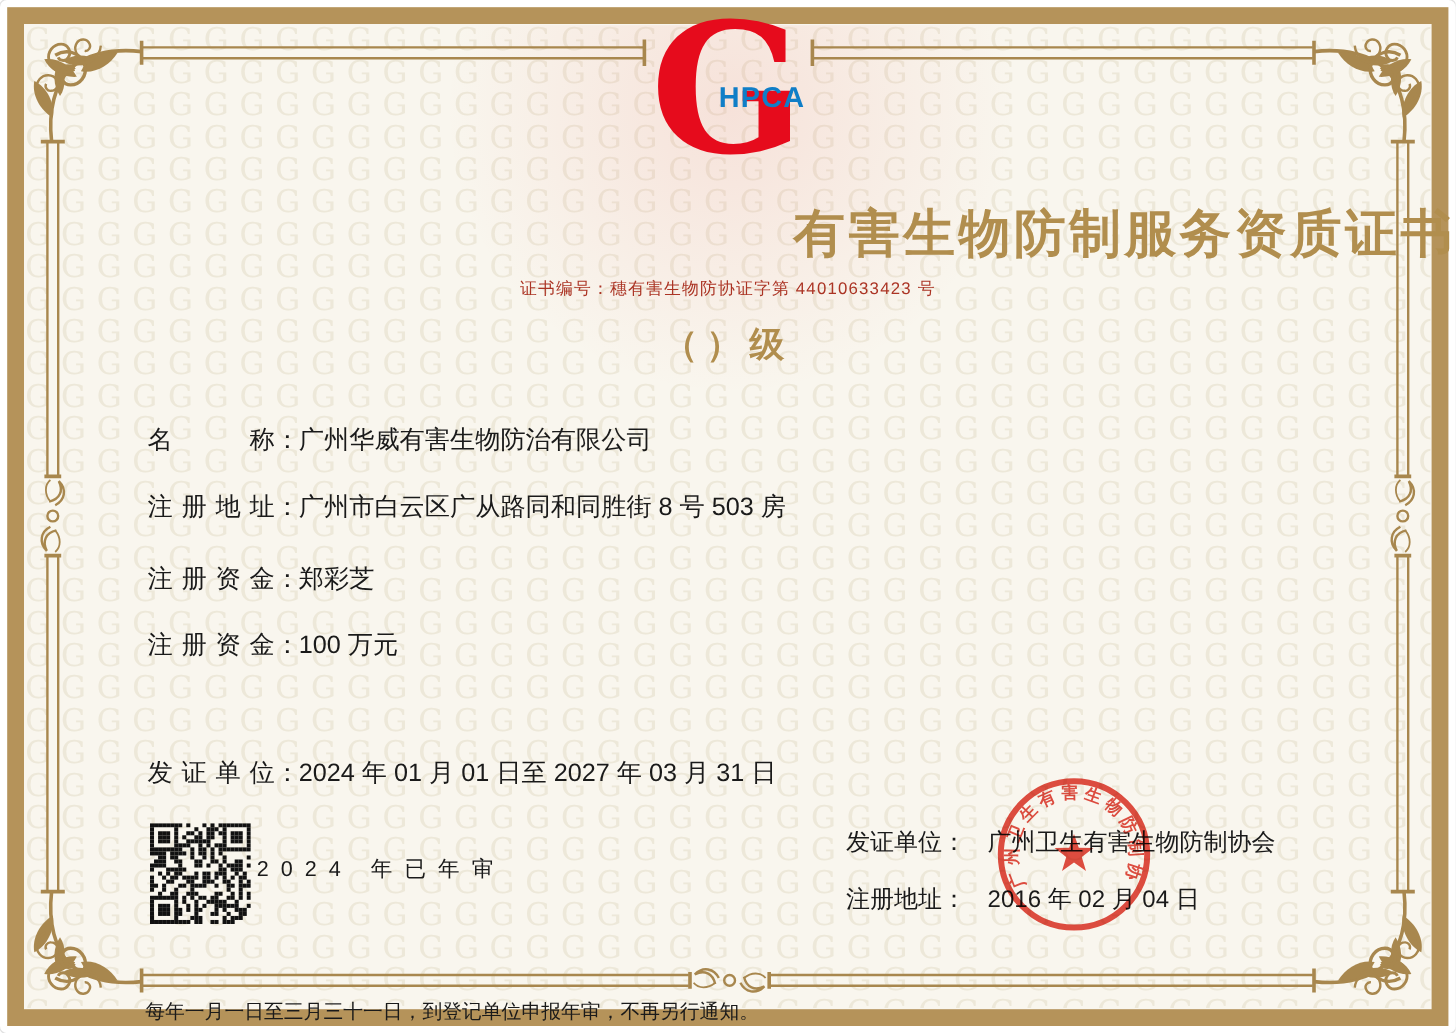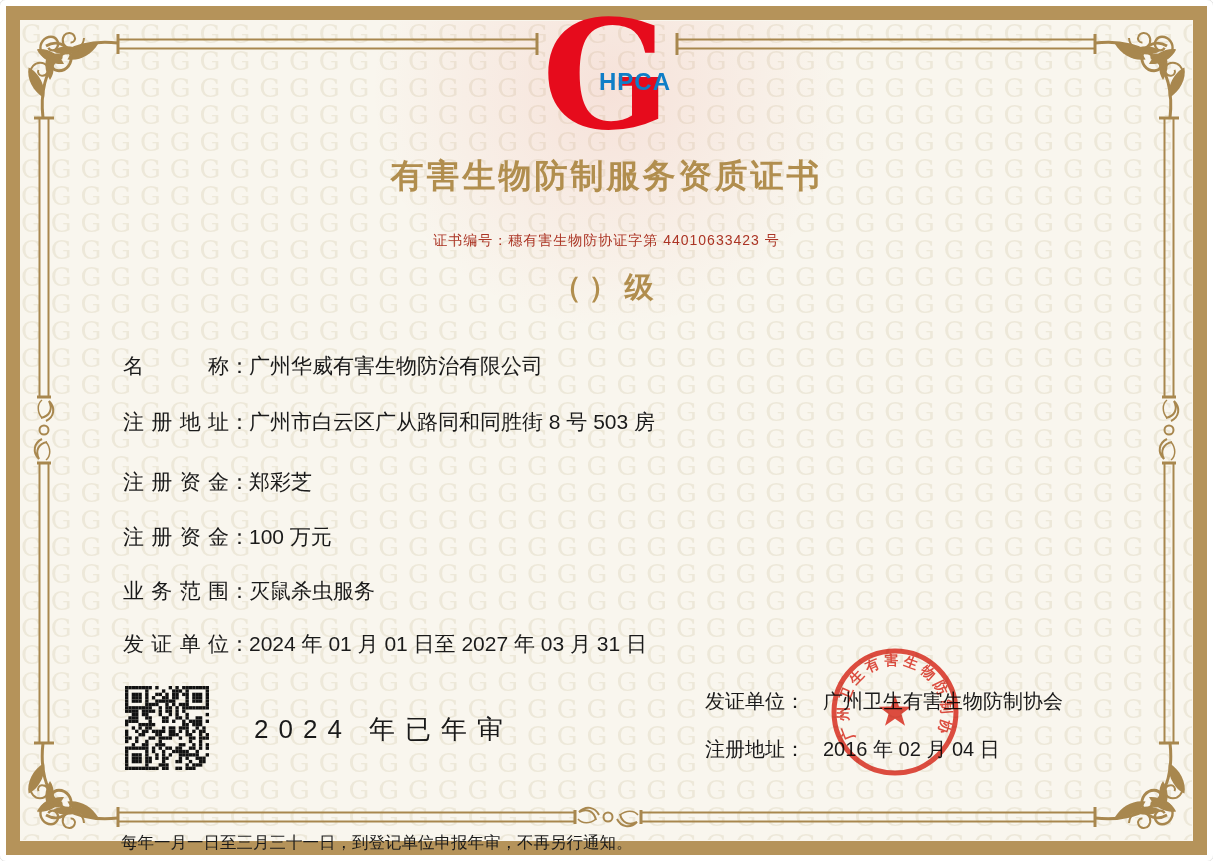--- a/index.html
+++ b/index.html
@@ -18,33 +18,33 @@
     background:radial-gradient(circle 330px at 588px 70px, rgba(228,90,80,0.13), rgba(228,90,80,0) 72%);}
   svg.frame{position:absolute;left:0;top:0;pointer-events:none;}
   .frame .ln{stroke:var(--gold-line);stroke-width:2;fill:none;}
   .frame .cap{stroke:var(--gold-line);stroke-width:3;fill:none;}
   .frame .orn-s{stroke:var(--gold-line);fill:none;}
   .frame .orn-f{fill:var(--gold-line);stroke:none;}
   .abs{position:absolute;}
   .logo-g{left:542px;top:0px;font-family:"DejaVu Serif", serif;font-weight:bold;
     font-size:150px;line-height:1;color:var(--logo-red);}
   .logo-sub{left:599px;top:68px;font-size:24px;font-weight:bold;letter-spacing:1px;color:var(--logo-blue);}
-  .title{left:0;top:154px;width:100%;text-align:center;font-size:33px;font-weight:bold;
+  .title{left:0;top:166px;width:100%;text-align:right;font-size:43px;font-weight:bold;
     letter-spacing:3px;color:var(--title-gold);}
   .cert-no{left:0;top:232px;width:100%;text-align:center;font-size:14px;font-weight:500;
     letter-spacing:1px;color:var(--cert-red);}
   .grade{left:0;top:268px;width:100%;text-align:center;font-size:29px;font-weight:bold;
     letter-spacing:7px;color:var(--title-gold);}
   .fields{left:123px;top:352px;width:700px;height:300px;font-size:21px;font-weight:500;}
   .frow{position:absolute;left:0;white-space:nowrap;}
   .flabel{display:inline-block;width:106px;text-align:justify;text-align-last:justify;text-justify:inter-character;}
   .fcolon{display:inline-block;width:18px;}
   .fval{margin-left:2px;}
   .qr{left:125px;top:686px;}
-  .annual{left:214px;top:712px;font-size:26px;font-weight:500;letter-spacing:10px;white-space:nowrap;margin-left:40px;}
+  .annual{left:214px;top:712px;font-size:18px;font-weight:500;letter-spacing:10px;white-space:nowrap;}
   .issuer{left:705px;top:688px;font-size:20px;font-weight:500;white-space:nowrap;}
   .issue-date{left:705px;top:736px;font-size:20px;font-weight:500;white-space:nowrap;}
   .ilabel{display:inline-block;}
   .ival{margin-left:18px;}
   .note{left:121px;top:785px;font-size:16.5px;font-weight:500;margin-top:47px;}
   .seal{left:827px;top:644px;opacity:0.84;mix-blend-mode:multiply;}
   .seal .ring{stroke:var(--seal-red);stroke-width:5;fill:none;}
   .seal .star{fill:var(--seal-red);}
   .seal text{fill:var(--seal-red);font-size:14px;letter-spacing:4px;font-weight:bold;}
 </style>
@@ -139,21 +139,20 @@
 
   <div class="abs title">有害生物防制服务资质证书</div>
   <div class="abs cert-no">证书编号：穗有害生物防协证字第 44010633423 号</div>
   <div class="abs grade">（）级</div>
 
   <div class="abs fields">
     <div class="frow" style="top:0"><span class="flabel">名称</span><span class="fcolon">：</span><span class="fval">广州华威有害生物防治有限公司</span></div>
     <div class="frow" style="top:56px"><span class="flabel">注册地址</span><span class="fcolon">：</span><span class="fval">广州市白云区广从路同和同胜街 8 号 503 房</span></div>
     <div class="frow" style="top:116px"><span class="flabel">注册资金</span><span class="fcolon">：</span><span class="fval">郑彩芝</span></div>
     <div class="frow" style="top:171px"><span class="flabel">注册资金</span><span class="fcolon">：</span><span class="fval">100 万元</span></div>
-    <div class="frow" style="top:225px"><span class="flabel">业务范围</span><span class="fcolon">：</span><span class="fval">灭鼠杀虫服务</span></div>
     <div class="frow" style="top:278px"><span class="flabel">发证单位</span><span class="fcolon">：</span><span class="fval">2024 年 01 月 01 日至 2027 年 03 月 31 日</span></div>
   </div>
 
   <svg class="abs qr" id="qr" width="84" height="84" viewBox="0 0 84 84">
       <rect x="0.00" y="0.00" width="3.36" height="3.36" fill="#111"></rect>
       <rect x="3.36" y="0.00" width="3.36" height="3.36" fill="#111"></rect>
       <rect x="6.72" y="0.00" width="3.36" height="3.36" fill="#111"></rect>
       <rect x="10.08" y="0.00" width="3.36" height="3.36" fill="#111"></rect>
       <rect x="13.44" y="0.00" width="3.36" height="3.36" fill="#111"></rect>
       <rect x="16.80" y="0.00" width="3.36" height="3.36" fill="#111"></rect>

